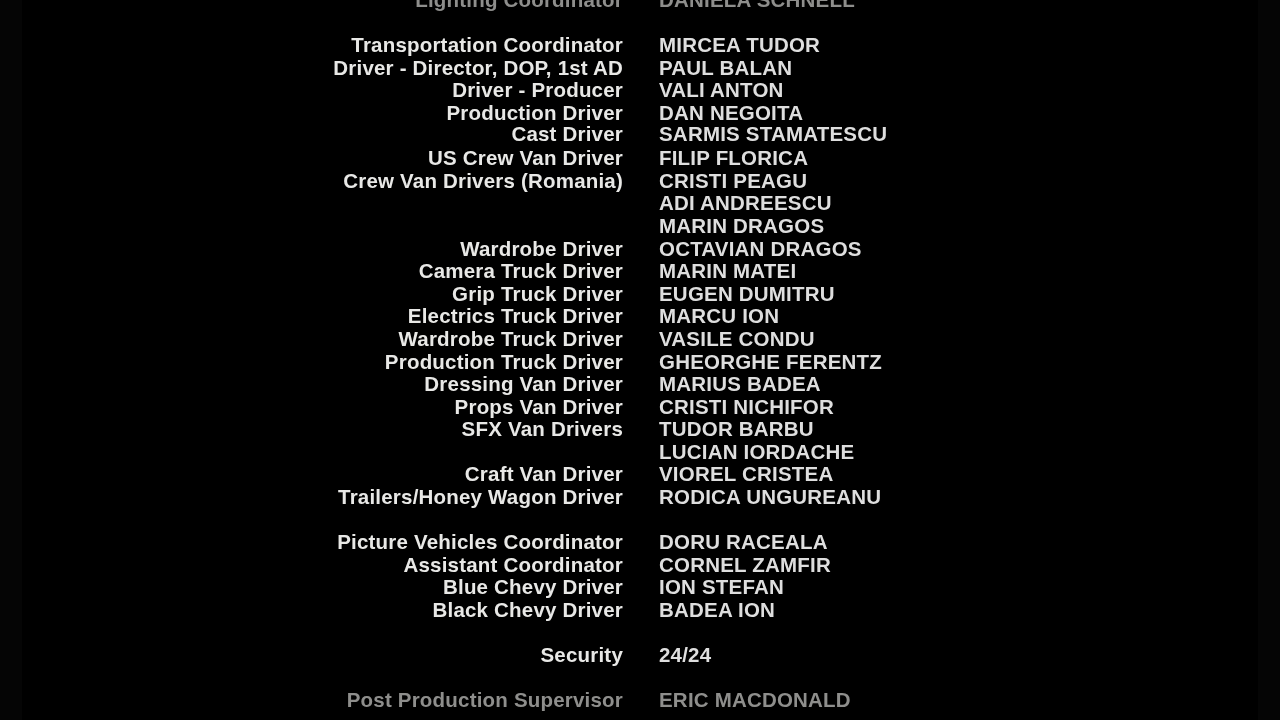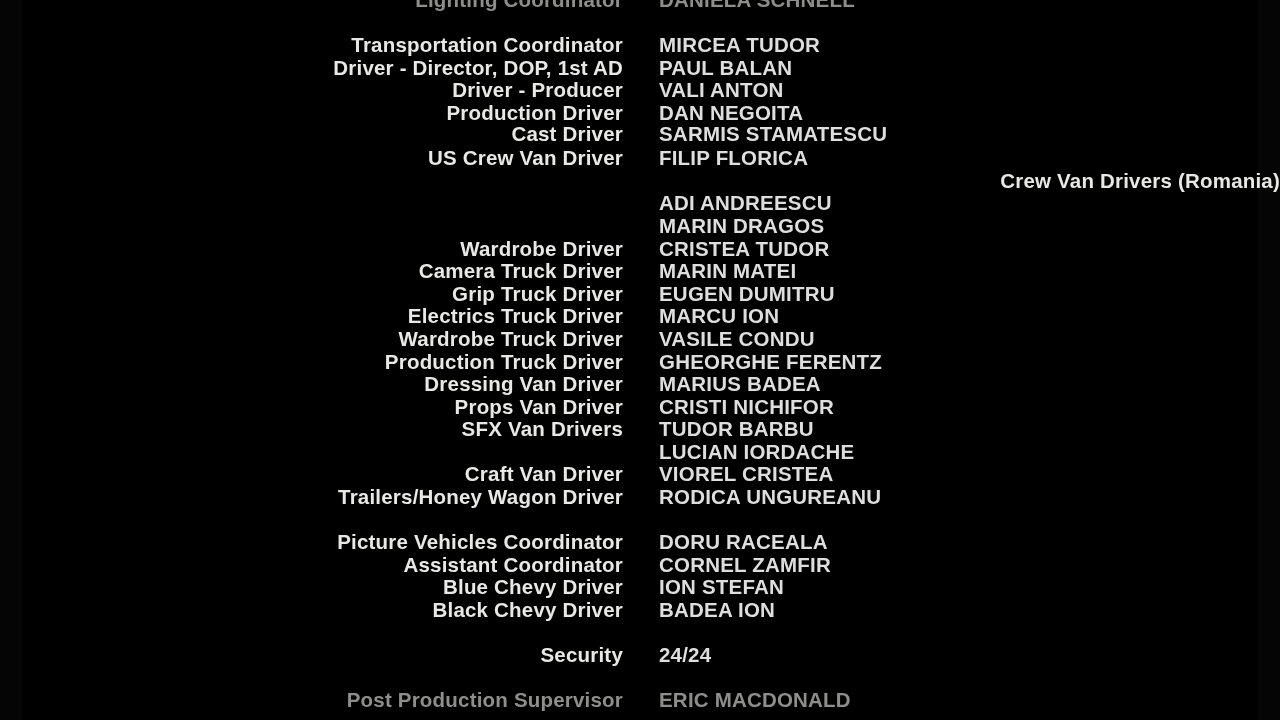--- a/index.html
+++ b/index.html
@@ -98,32 +98,33 @@
       <div class="credit-row" style="height: 22.6px; align-items: flex-end;">
         <div class="role">Cast Driver</div>
         <div class="name">SARMIS STAMATESCU</div>
       </div>
       <div class="credit-row" style="height: 22.6px;">
         <div class="role">US Crew Van Driver</div>
         <div class="name">FILIP FLORICA</div>
       </div>
       <div class="credit-row" style="height: 22.6px; justify-content: flex-end;">
         <div class="role">Crew Van Drivers (Romania)</div>
+        <div class="name">CRISTI PEAGU</div>
       </div>
       <div class="credit-row" style="height: 22.6px;">
         <div class="role"></div>
         <div class="name">ADI ANDREESCU</div>
       </div>
       <div class="credit-row" style="height: 22.6px;">
         <div class="role"></div>
         <div class="name">MARIN DRAGOS</div>
       </div>
       <div class="credit-row" style="height: 22.6px;">
         <div class="role">Wardrobe Driver</div>
-        <div class="name">CRISTEA TUDOR</div>
+        <div class="name">OCTAVIAN DRAGOS</div>
       </div>
       <div class="credit-row" style="height: 22.6px;">
         <div class="role">Camera Truck Driver</div>
         <div class="name">MARIN MATEI</div>
       </div>
       <div class="credit-row" style="height: 22.6px;">
         <div class="role">Grip Truck Driver</div>
         <div class="name">EUGEN DUMITRU</div>
       </div>
       <div class="credit-row" style="height: 22.6px;">

